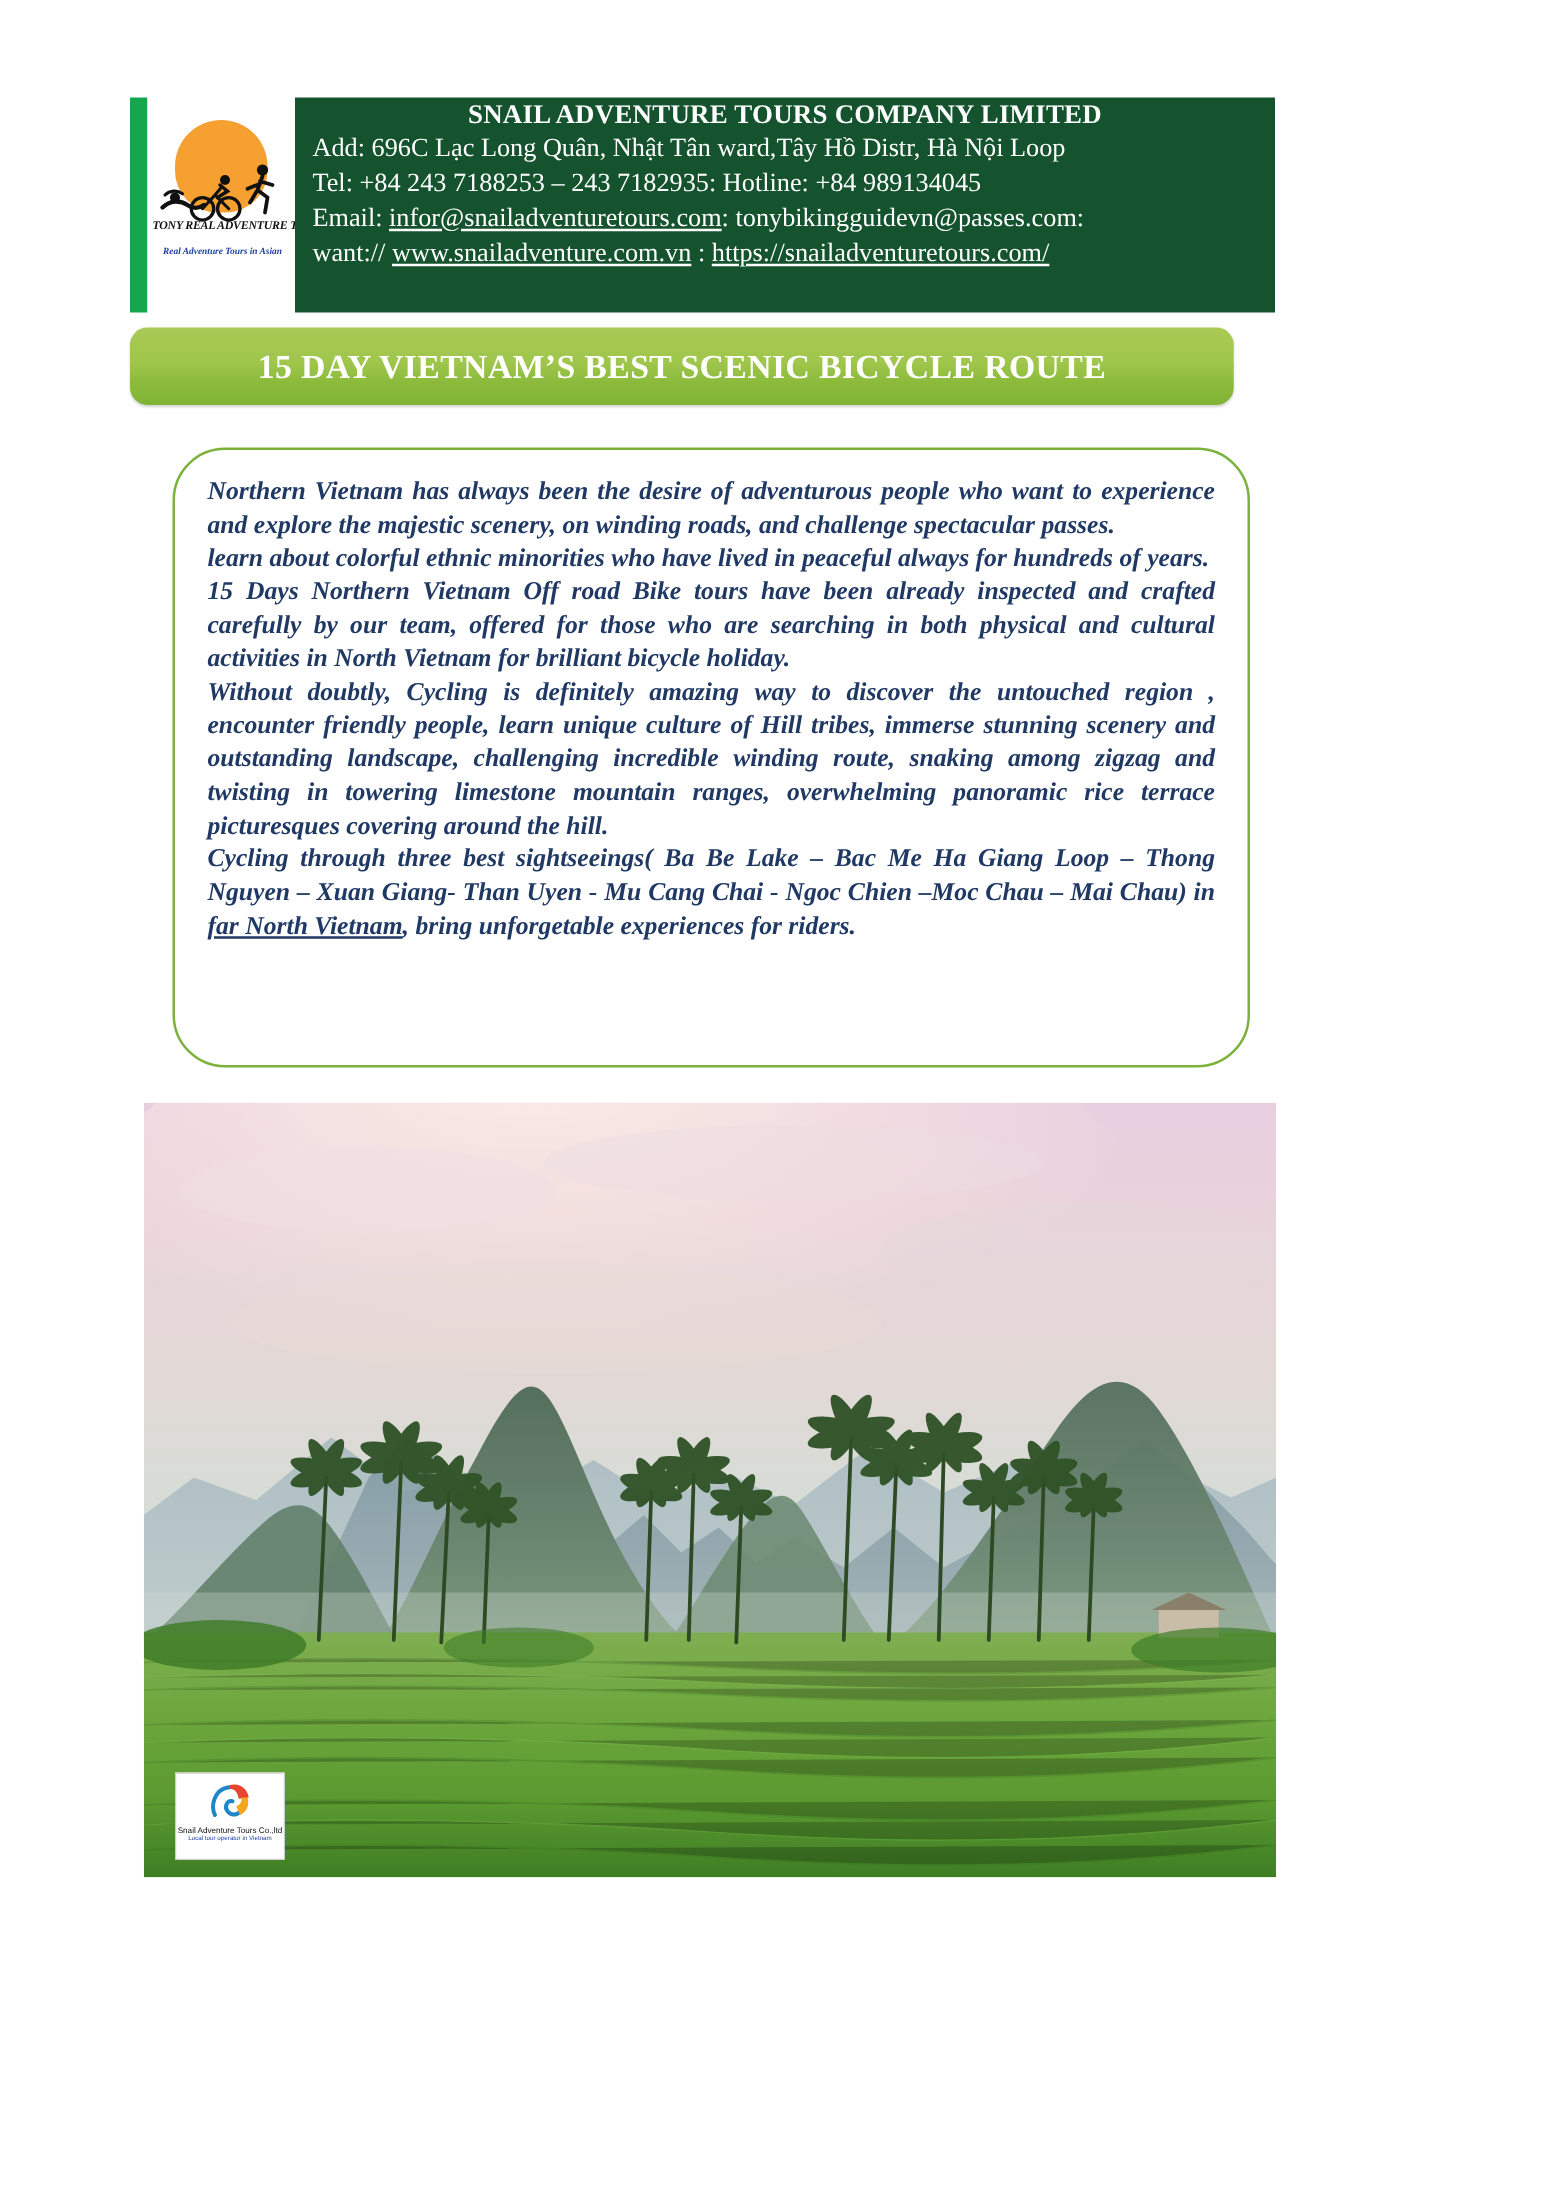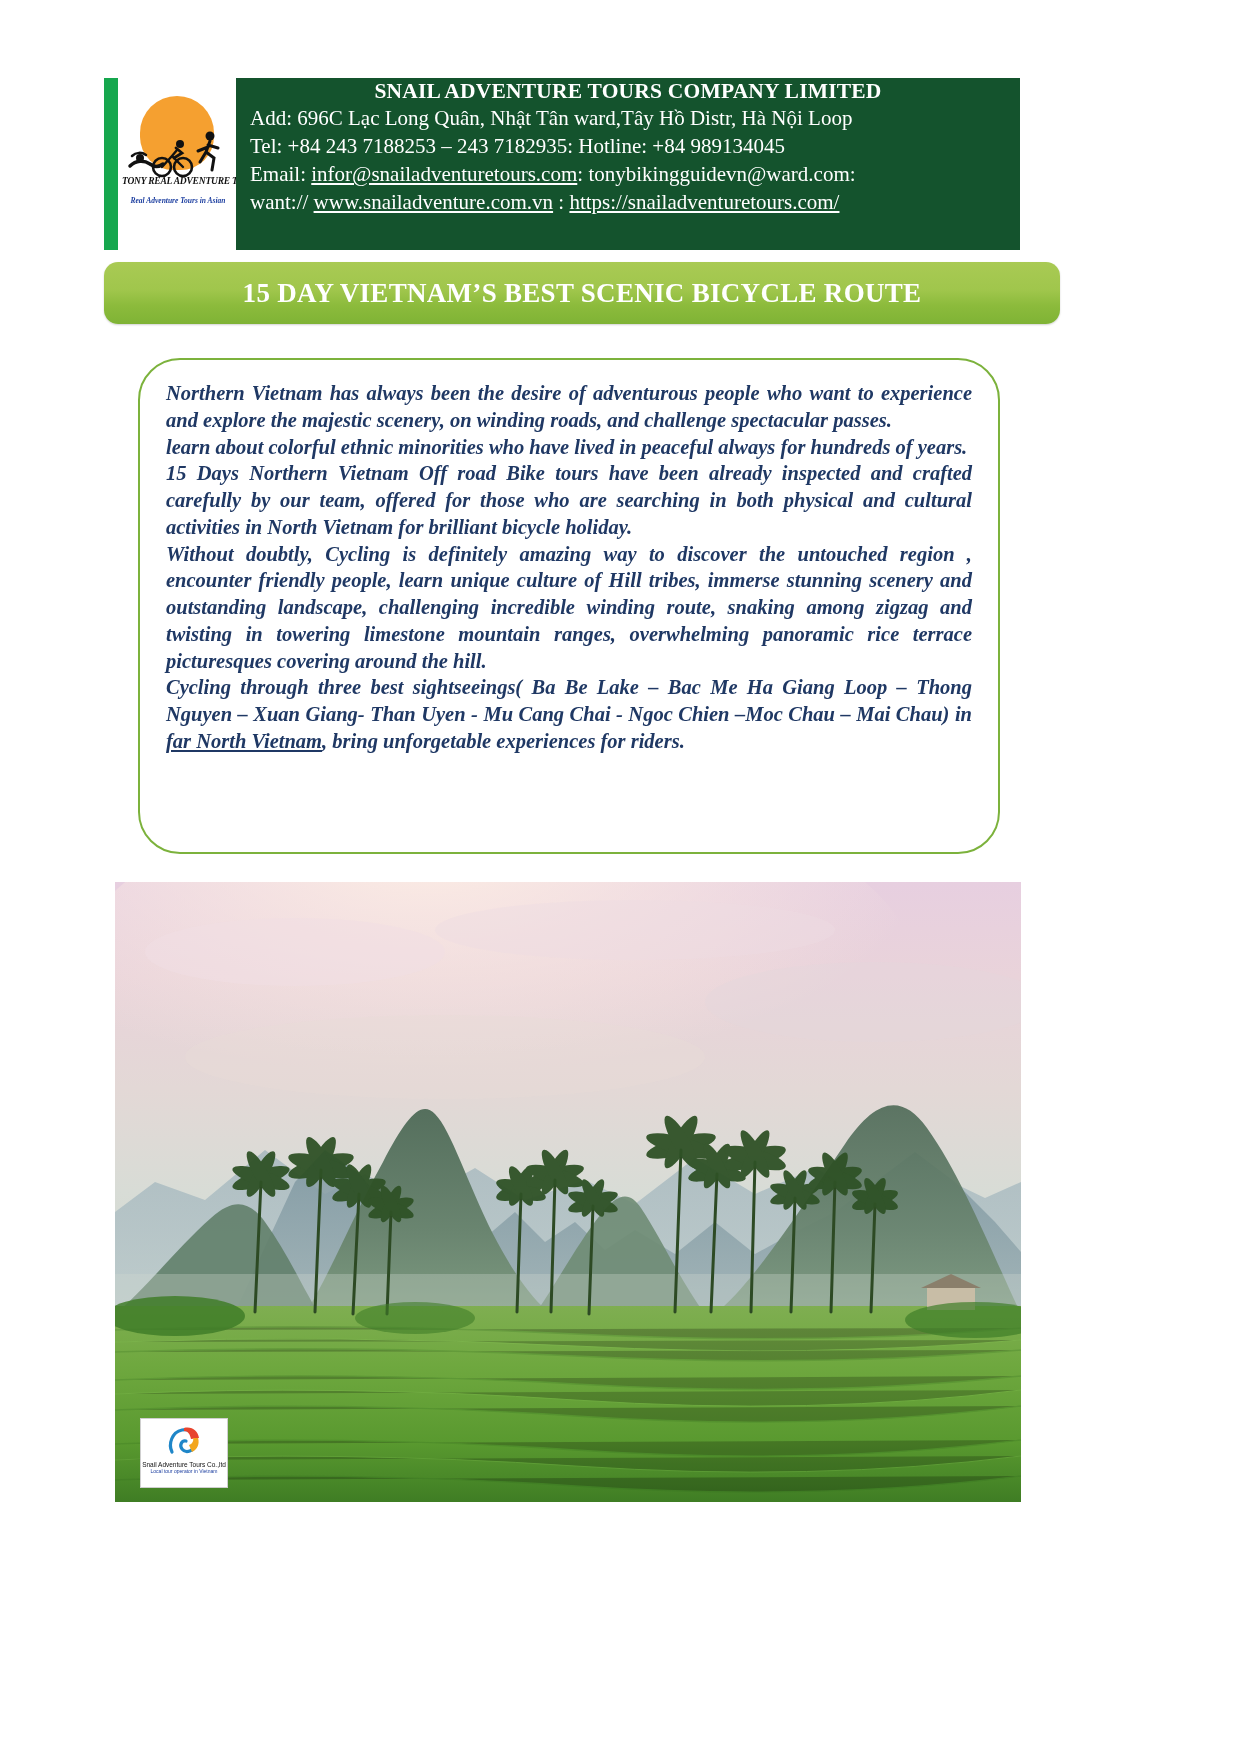--- a/index.html
+++ b/index.html
@@ -89,21 +89,21 @@
   }
   .hdr-line a, .hdr-link {
     color: #ffffff;
     text-decoration: underline;
   }
 
   
   .title-banner {
     position: absolute;
     left: 104px; top: 262px;
-    width: 956px; height: 62px;
+    width: 883px; height: 62px;
     background: linear-gradient(to bottom, #a9ca54 0%, #a0c64c 45%, #8cbb3c 70%, #7fb335 100%);
     border-radius: 14px;
     display: flex;
     align-items: center;
     justify-content: center;
     box-shadow: 0 1px 2px rgba(0,0,0,0.18);
   }
   .title-banner-text {
     color: #ffffff;
     font-weight: bold;
@@ -193,21 +193,21 @@
       <path d="M84 15 L80 26 L74 36 M80 26 L88 32 L86 44 M82 19 L92 22 M82 21 L72 25" stroke="#111" stroke-width="3" fill="none" stroke-linecap="round"></path>
     </svg>
     <div class="logo-word">TONY REAL ADVENTURE TOURS</div>
     <div class="logo-tag">Real Adventure Tours in Asian</div>
   </div>
 
   <div class="header-green">
     <div class="hdr-company">SNAIL ADVENTURE TOURS COMPANY LIMITED</div>
     <div class="hdr-line">Add: 696C Lạc Long Quân, Nhật Tân ward,Tây Hồ Distr, Hà Nội Loop</div>
     <div class="hdr-line">Tel: +84 243 7188253 – 243 7182935: Hotline: +84 989134045</div>
-    <div class="hdr-line"><span>Email: </span><span class="hdr-link">infor@snailadventuretours.com</span><span>: </span><span>tonybikingguidevn@ward.com:</span></div>
+    <div class="hdr-line"><span>Email: </span><span class="hdr-link">infor@snailadventuretours.com</span><span>: </span><span>tonybikingguidevn@passes.com:</span></div>
     <div class="hdr-line"><span>want:// </span><span class="hdr-link">www.snailadventure.com.vn</span><span> : </span><span class="hdr-link">https://snailadventuretours.com/</span></div>
   </div>
 </div>
 
 <div class="title-banner">
   <div class="title-banner-text">15 DAY VIETNAM’S BEST SCENIC BICYCLE ROUTE</div>
 </div>
 
 <div class="intro-box">
   <p class="intro-p justify">Northern Vietnam has always been the desire of adventurous people who want to experience and explore the majestic scenery, on winding roads,  and challenge spectacular passes.</p>

